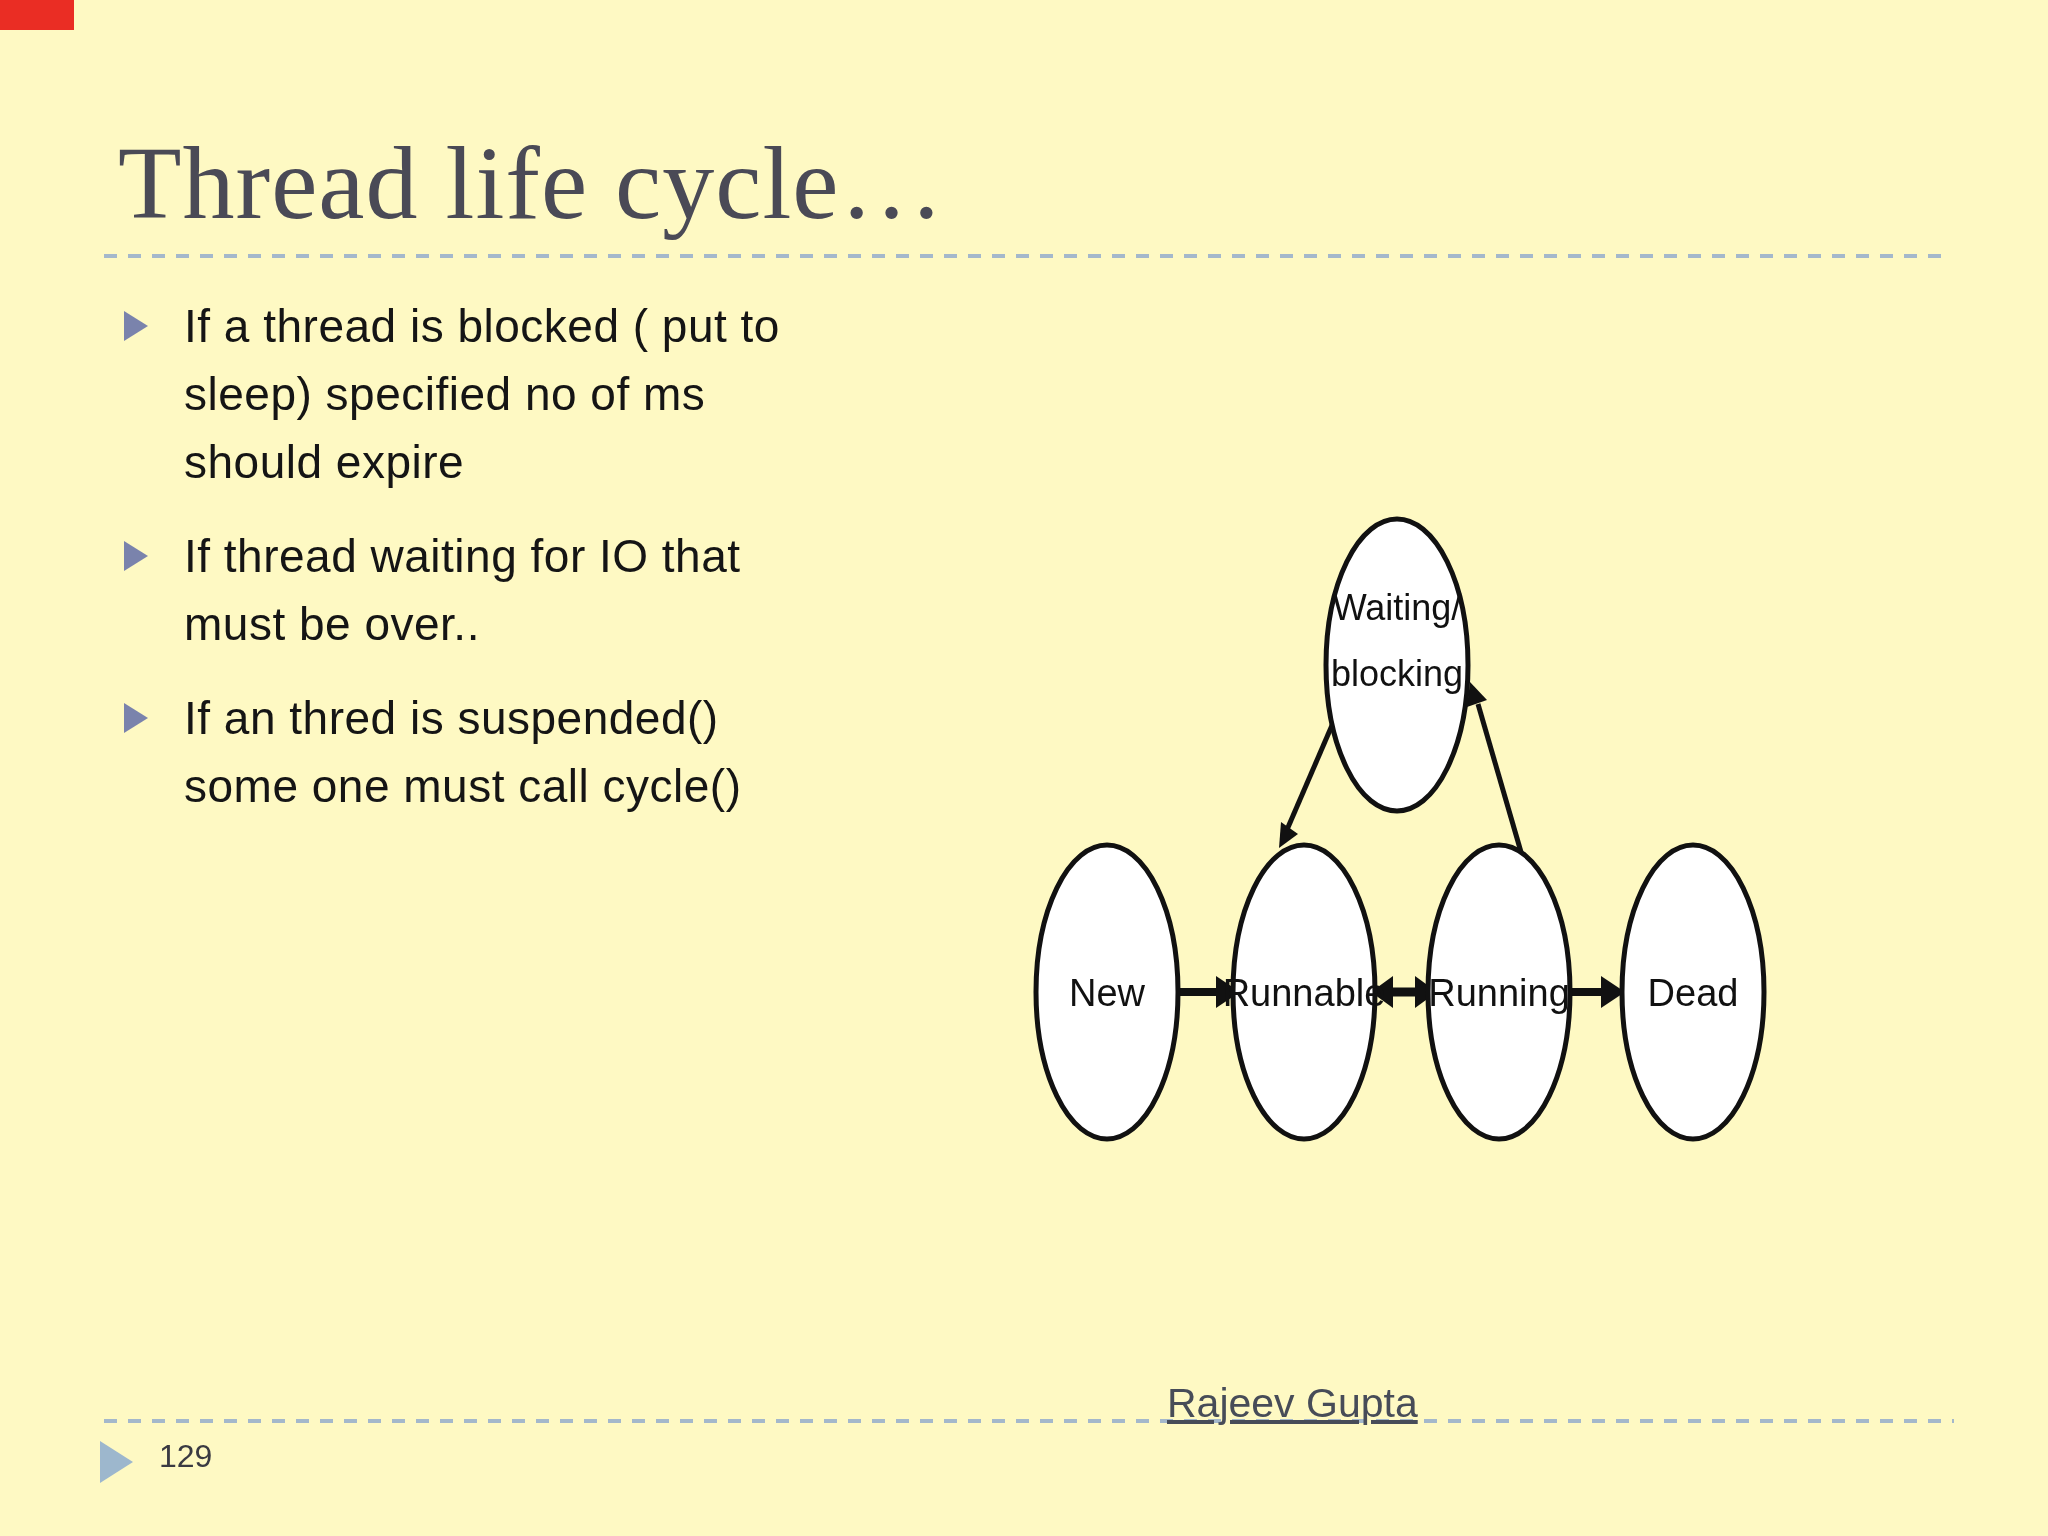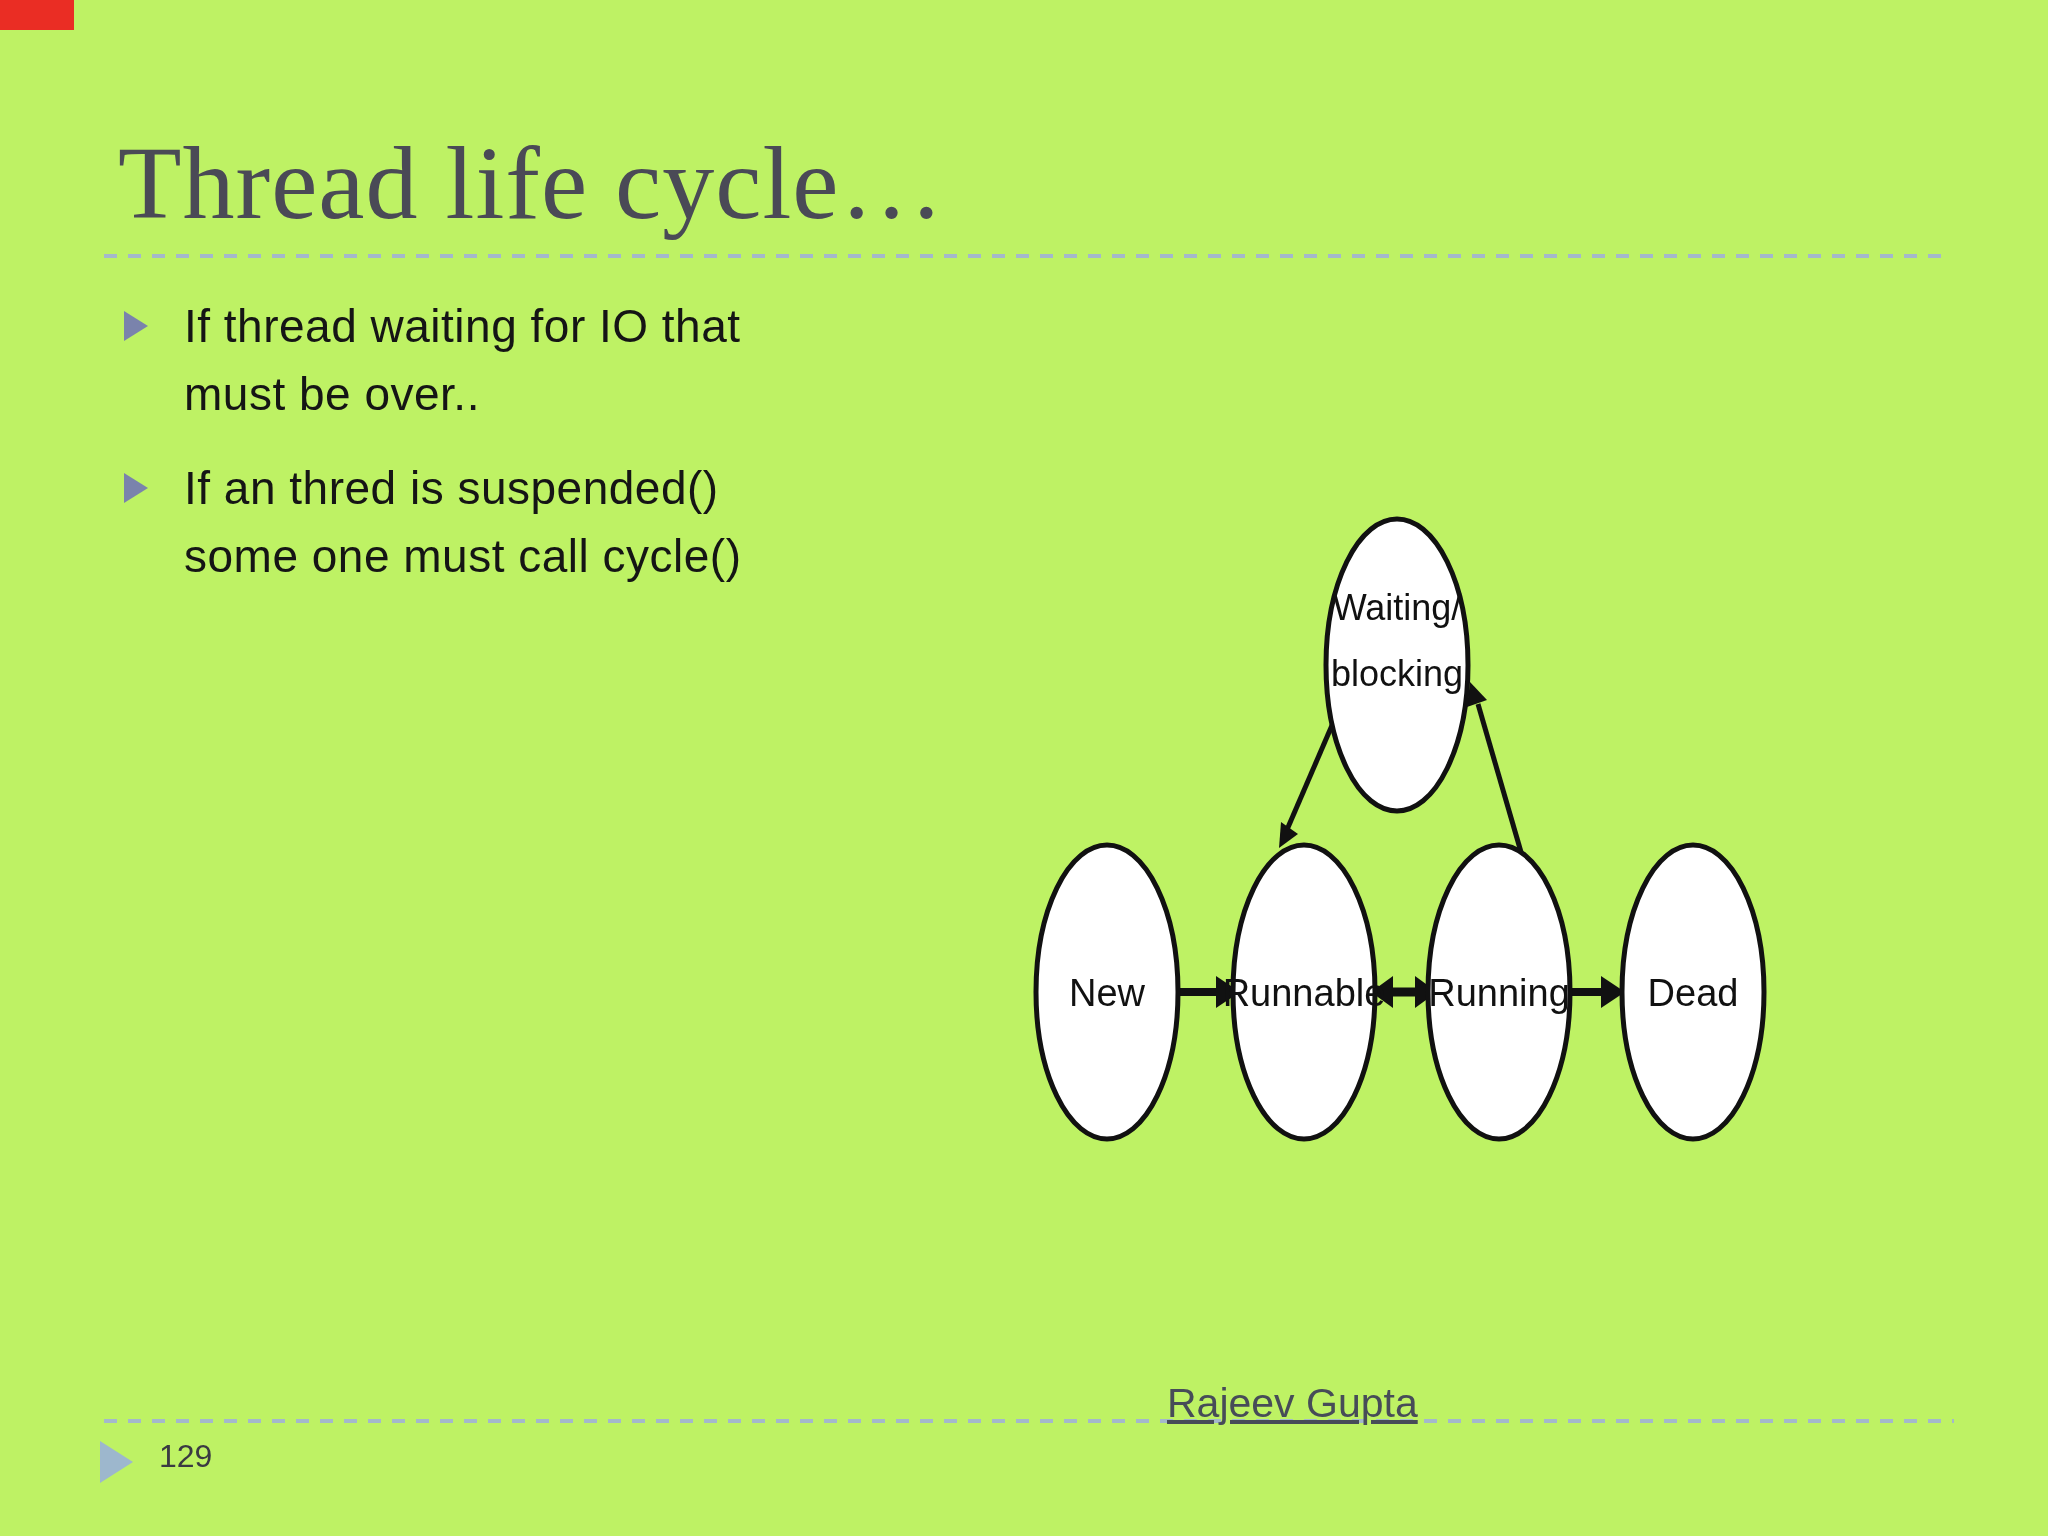--- a/index.html
+++ b/index.html
@@ -1,19 +1,19 @@
 <!DOCTYPE html>
 <html><head>
 <meta charset="utf-8">
 <style>
   html,body{margin:0;padding:0;background:#888;}
   .slide{
     position:relative;
     width:2048px;height:1536px;
-    background:#bef264;
+    background:#fef9c3;
     overflow:hidden;
     font-family:"Liberation Sans", sans-serif;
   }
   .corner-marker{
     position:absolute;left:0;top:0;width:74px;height:30px;
     background:#ea2d24;
   }
   .title{
     position:absolute;left:118px;top:128px;
     font-family:"Liberation Serif", serif;
@@ -83,20 +83,26 @@
 
   <div class="corner-marker"></div>
 
   <div class="title">Thread life cycle…</div>
 
   <div class="rule title-rule"></div>
 
   <ul class="bullets">
     <li>
       <span class="tri-marker"></span>
+      <span class="bullet-text">If a thread is blocked ( put to
+sleep) specified no of ms
+should expire</span>
+    </li>
+    <li>
+      <span class="tri-marker"></span>
       <span class="bullet-text">If thread waiting for IO that
 must be over..</span>
     </li>
     <li>
       <span class="tri-marker"></span>
       <span class="bullet-text">If an thred is suspended()
 some one must call cycle()</span>
     </li>
   </ul>
 

